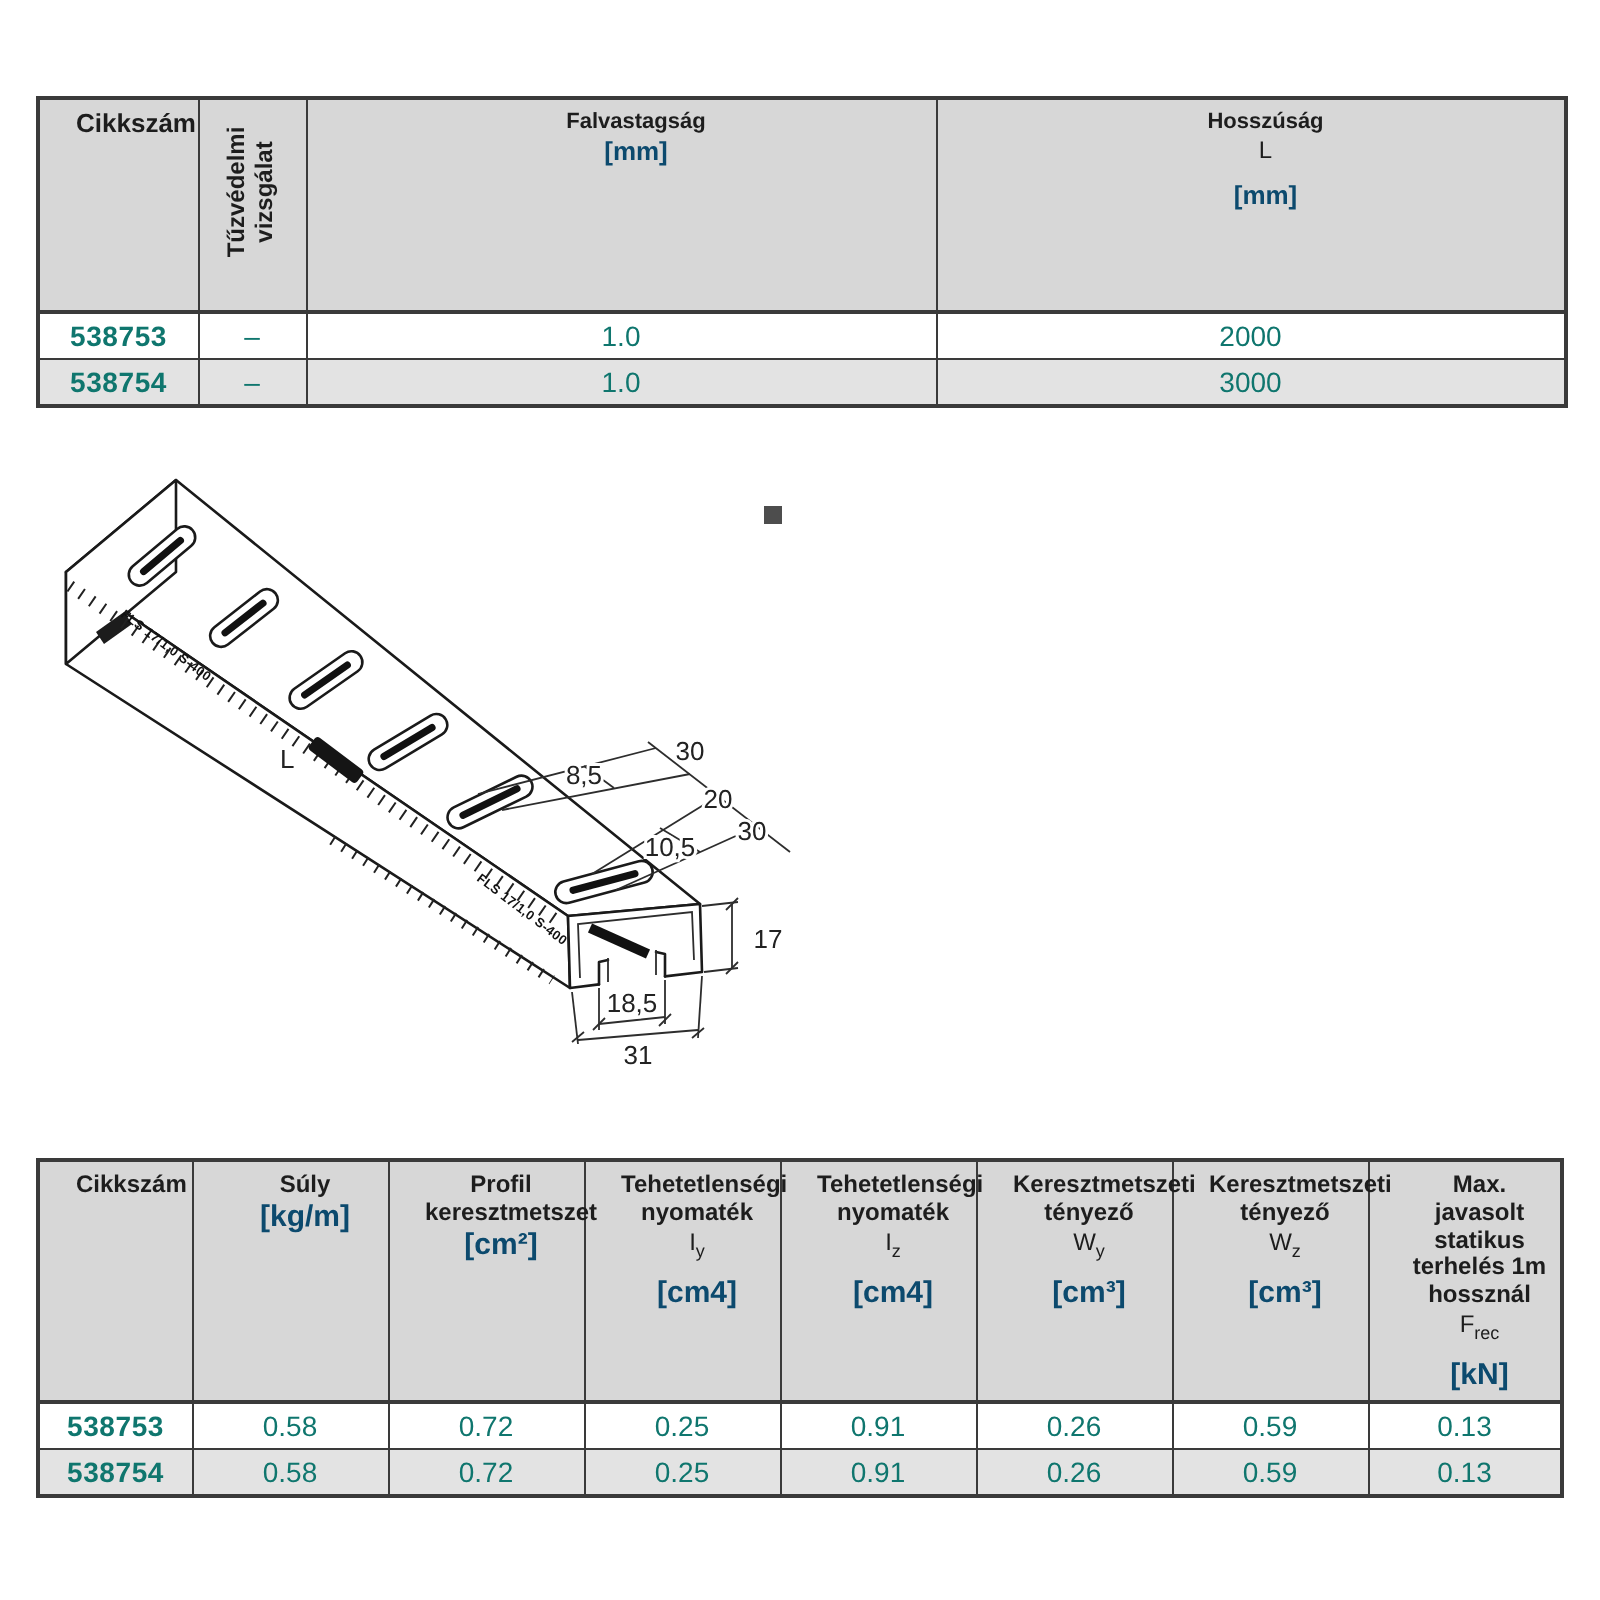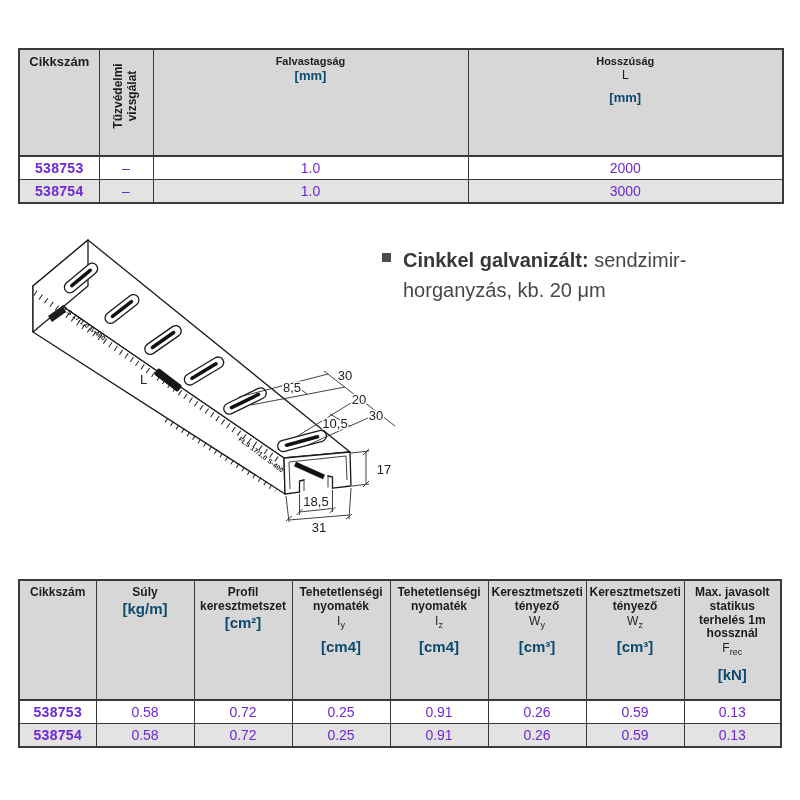--- a/index.html
+++ b/index.html
@@ -4,24 +4,24 @@
 <style>
   html,body{margin:0;padding:0;background:#ffffff;}
   body{width:800px;height:800px;position:relative;font-family:"Liberation Sans",sans-serif;color:#222;}
 
   
   .ptable{border-collapse:collapse;table-layout:fixed;position:absolute;left:18px;background:#fff;}
   .ptable,.ptable td,.ptable th{border:1px solid #3a3a3a;}
   .ptable{border:2px solid #3a3a3a;}
   .ptable th{background:#d7d7d7;padding:0;vertical-align:top;font-weight:bold;}
   .ptable tr.hdr th{border-bottom:2px solid #3a3a3a;}
-  .ptable td{padding:0;font-size:14px;text-align:center;height:22px;color:#6d28d9;}
+  .ptable td{padding:0;font-size:14px;text-align:center;height:22px;color:#0f766e;}
   .ptable tr.r1 td{background:#e3e3e3;}
   .cell-art{font-weight:bold;text-align:left;padding-left:7px;font-size:15px;letter-spacing:.3px;}
-  .hdr-cell{display:flex;flex-direction:column;height:100%;box-sizing:border-box;padding:5px 3px 4px 3px;}
+  .hdr-cell{display:flex;flex-direction:column;height:100%;box-sizing:border-box;padding:5px 3px 4px 18px;}
   .hdr-title{font-size:11px;line-height:1.15;text-align:center;color:#1d1d1d;}
   .hdr-spacer{flex:1;}
   .hdr-sym{font-size:12px;font-weight:normal;text-align:center;margin-bottom:8px;color:#1d1d1d;}
   .hdr-sym sub{font-size:9px;}
   .hdr-unit{font-size:13px;text-align:center;color:#0c4a6e;}
   .art-head{justify-content:flex-end;}
   .art-head .hdr-title{text-align:center;font-size:13px;}
   .t-top{top:48px;width:764px;}
   .t-top tr.hdr{height:107px;}
   .t-bot{top:579px;width:764px;}
@@ -194,21 +194,20 @@
   <text class="dimlbl" x="366" y="246" text-anchor="middle">17</text>
   <text class="dimlbl" x="298" y="278" text-anchor="middle">18,5</text>
   <text class="dimlbl" x="301" y="304" text-anchor="middle">31</text>
 
   <text class="dimlbl" x="122" y="156" font-size="15">L</text>
 </svg>
 
 <div class="bullets">
   <div class="bullet-item">
     <span class="bullet-square"></span>
-    <div class="bullet-text"><b>Cinkkel galvanizált:</b><span> sendzimir-</span><br><span>horganyzás, kb. 20 μm</span></div>
   </div>
 </div>
 
 <table class="ptable t-bot">
   <colgroup>
     <col style="width:77px">
       <col style="width:98px">
       <col style="width:98px">
       <col style="width:98px">
     <col style="width:98px">

